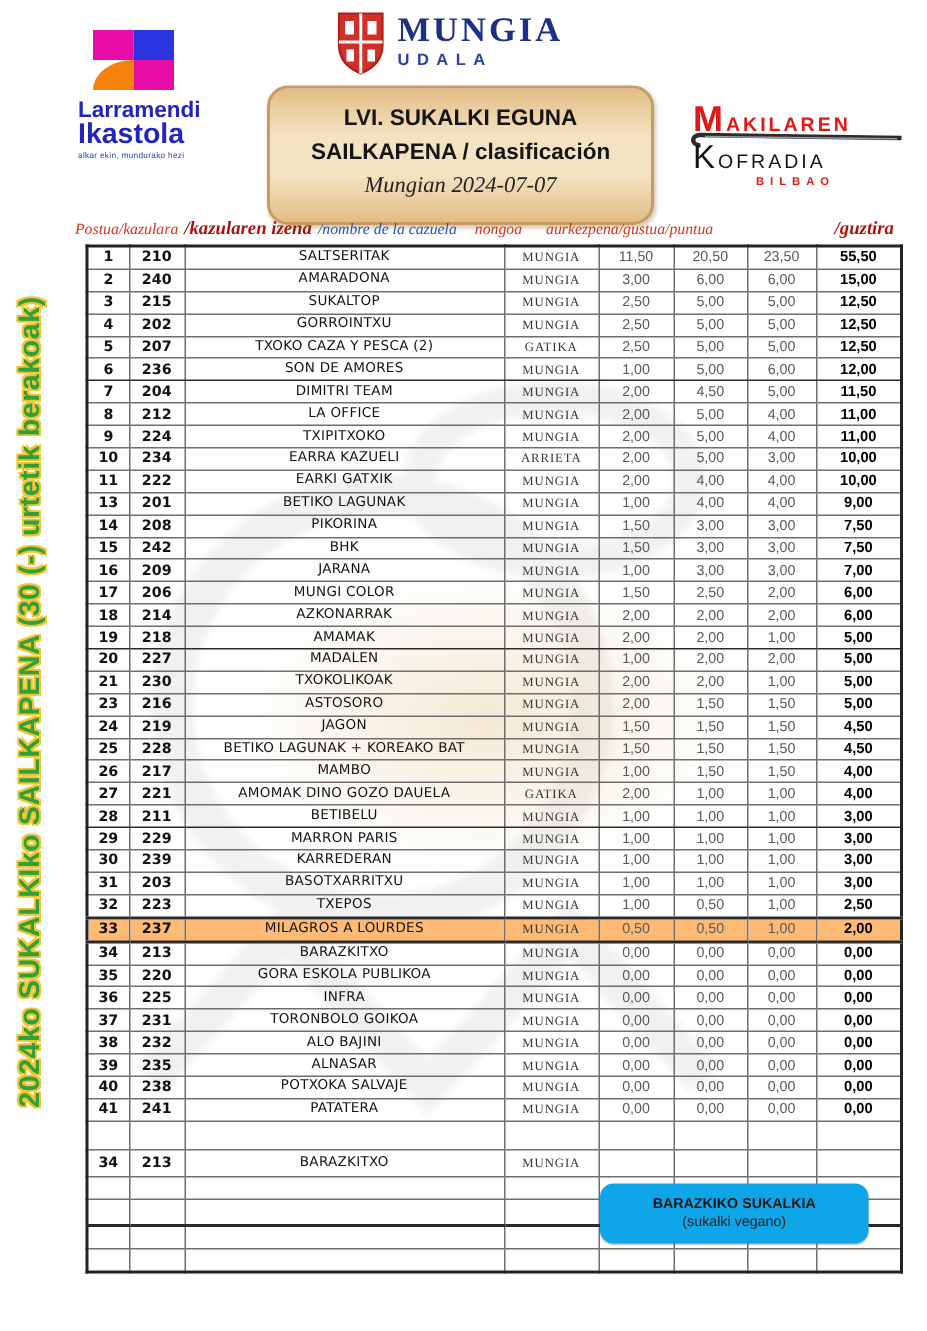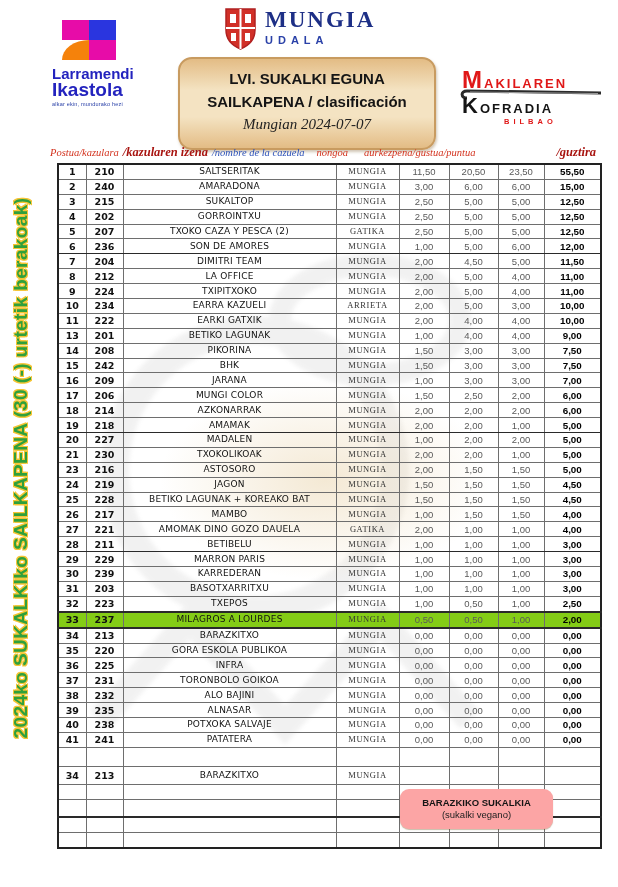--- a/index.html
+++ b/index.html
@@ -30,21 +30,21 @@
                border:2px solid #C89B60; border-radius:14px; text-align:center; padding-top:8px;
                box-shadow:1px 2px 3px rgba(120,90,40,.35); }
   .tb-line1, .tb-line2 { font-weight:bold; font-size:15px; color:#151515; line-height:23px; }
   .tb-line3 { font-family:"Liberation Serif",serif; font-style:italic; font-size:15px; color:#222; line-height:22px; }
 
   
   .kofradia { position:absolute; left:458px; top:72px; width:152px; }
   .mk-line1 { display:block; color:#E01818; font-weight:bold; font-size:13px; letter-spacing:2px; line-height:15px; margin-left:4px; }
   .mk-line1::first-letter { font-size:24px; }
   .cane { display:block; margin:-4px 0 -3px 0; }
-  .mk-line2 { display:block; color:#141414; font-weight:bold; font-size:13px; letter-spacing:2px; line-height:15px; margin-left:4px; }
+  .mk-line2 { display:block; color:#141414; font-weight:normal; font-size:13px; letter-spacing:2px; line-height:15px; margin-left:4px; }
   .mk-line2::first-letter { font-size:22px; }
   .mk-line3 { display:block; color:#E01818; font-weight:bold; font-size:7.5px; letter-spacing:4px; margin:1px 0 0 46px; }
 
   
   .legend { position:absolute; left:50px; top:145px; width:546px; display:flex; align-items:baseline;
             white-space:nowrap; font-family:"Liberation Serif",serif; font-style:italic; }
   .lg-postua    { color:#D3321E; font-size:10.5px; }
   .lg-izena     { color:#A81410; font-weight:bold; font-size:12.5px; margin-left:4px; }
   .lg-nombre    { color:#2B50B8; font-size:10.5px; margin-left:4px; }
   .lg-nongoa    { color:#D3321E; font-size:10.5px; margin-left:12px; }
@@ -66,32 +66,32 @@
                  table-layout:fixed; border:2px solid #222; z-index:2; }
   .score-table td { border:1px solid #6e6e6e; text-align:center; padding:0; height:13.9px;
                     line-height:13px; overflow:hidden; white-space:nowrap; }
   .score-table tr { height:14.9px; }
   td.c0 { font-weight:bold; font-size:9.5px; font-family:"DejaVu Sans",sans-serif; color:#111; }
   td.c1 { font-weight:bold; font-size:9.5px; font-family:"DejaVu Sans",sans-serif; color:#111; }
   td.c2 { font-weight:normal; font-size:9px;  font-family:"DejaVu Sans",sans-serif; color:#111; letter-spacing:0.2px; }
   td.c3 { font-family:"Liberation Serif",serif; font-size:8.5px; letter-spacing:0.6px; color:#333; }
   td.c4, td.c5, td.c6 { color:#595959; font-size:9.5px; }
   td.c7 { font-weight:bold; font-size:9.8px; color:#000; }
-  tr.hl td { background:#84cc16; border-top:2px solid #2a2a2a; border-bottom:2px solid #2a2a2a;margin-left:28px; }
+  tr.hl td { background:#fdba74; border-top:2px solid #2a2a2a; border-bottom:2px solid #2a2a2a;margin-left:28px; }
   tr.thick td { border-bottom:1.8px solid #2a2a2a; }
   tr.r-gap   { height:19px; }
   tr.r-vegan { height:18px; }
   tr.r-e1 { height:14px; }
   tr.r-e2 { height:18px; }
   tr.r-e2 td { border-bottom:2px solid #2a2a2a; }
   tr.r-e3 { height:10px; }
   tr.r-e4 { height:14px; }
 
   
-  .note-box { position:absolute; left:400px; top:789px; width:153px; height:40px; background:#fca5a5;
+  .note-box { position:absolute; left:400px; top:789px; width:179px; height:40px; background:#0ea5e9;
               border-radius:9px; display:flex; flex-direction:column; justify-content:center;
               text-align:center; z-index:3; box-shadow:0 1px 1px rgba(120,90,40,.4); }
   .note-line1 { font-weight:bold; font-size:9.5px; color:#151515; line-height:12px; }
   .note-line2 { font-size:9.5px; color:#222; line-height:12px; }
 
   
   .signature { position:absolute; left:0; right:0; top:867px; text-align:center;
                font-family:"DejaVu Serif",serif; font-style:italic; font-size:10px;
                color:#3a3a3a; letter-spacing:0.3px; }
 </style>

